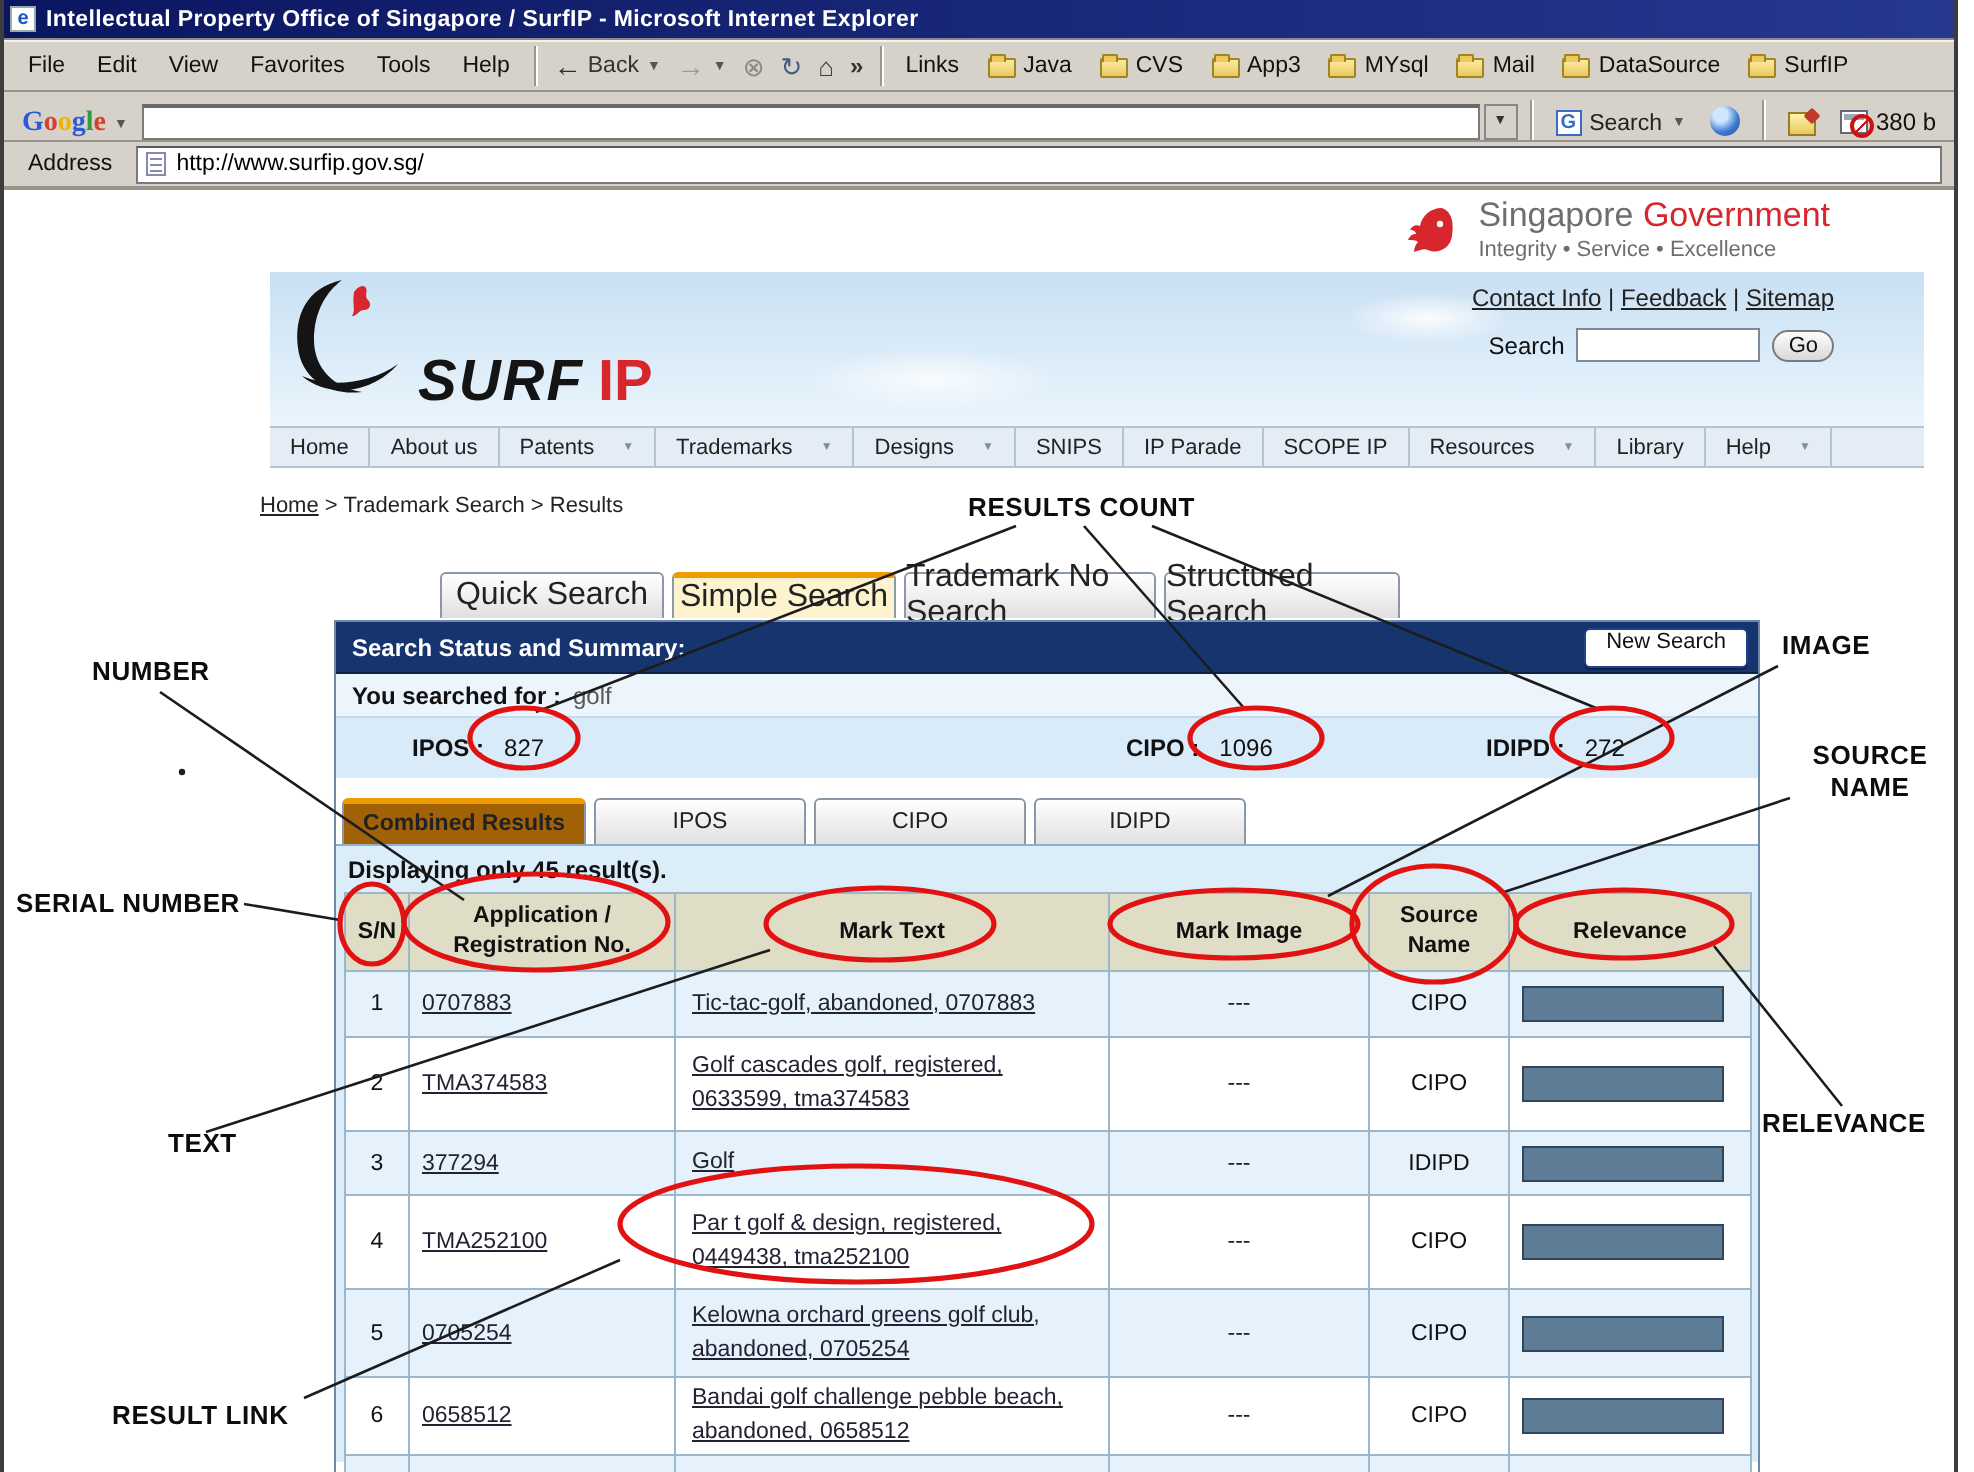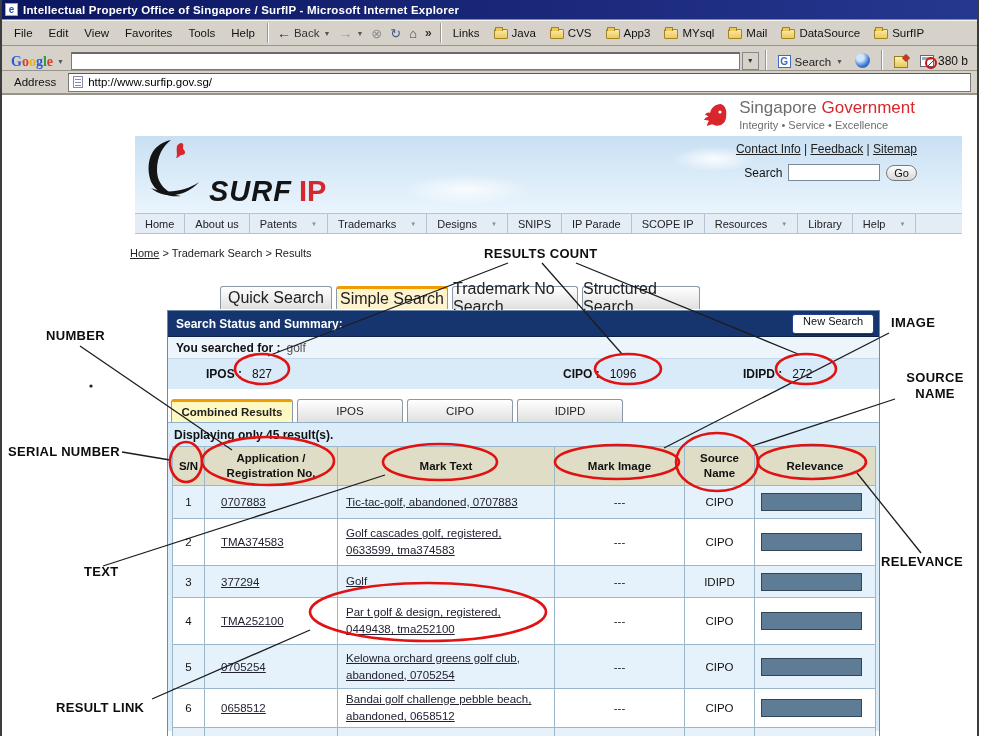--- a/index.html
+++ b/index.html
@@ -123,30 +123,30 @@
   .searched-value{margin-left:6px;color:#555}
   .counts-row{height:30px;background:#d9eaf8;position:relative;font-size:12px}
   .count-group{position:absolute;top:8px;display:flex}
   .count-label{font-weight:bold}
   .count-value{margin-left:10px}
   .box-gap{height:10px;background:#fff}
   .rtabs{height:23px;display:flex;gap:4px;padding-left:3px;background:#fff}
   .rtab{border:1px solid #8a98a8;border-bottom:none;border-radius:3px 3px 0 0;
     background:linear-gradient(#ffffff,#e0e0e0);display:flex;align-items:center;justify-content:center;
     font-size:11.5px;color:#222}
-  .rtab.active{background:#fef9c3;border-top:3px solid #f09c00;font-weight:bold}
+  .rtab.active{background:#a16207;border-top:3px solid #f09c00;font-weight:bold}
   .rw122{width:122px}.rw106{width:106px}
   .results-panel{background:#dcedfa;border-top:1px solid #8fb0c8;height:309px;padding-top:3px}
   .displaying{font-weight:bold;font-size:12px;padding:2px 0 4px 6px;color:#111}
   table.results{border-collapse:collapse;margin-left:4px;width:703px;table-layout:fixed;
     font-size:11.5px;background:#fff}
   table.results th,table.results td{border:1px solid #9cb6ca;vertical-align:middle;overflow:hidden}
   th.hdr{background:#e0ddc6;font-weight:bold;height:39px;text-align:center;line-height:15px;padding:0 4px}
   td.sn{text-align:center}
-  td.appno{padding-left:16px}
+  td.appno{padding-left:6px}
   td.mtext{padding:2px 8px;line-height:17px}
   td.mimg{text-align:center;color:#222}
   td.src{text-align:center}
   .u-link{text-decoration:underline;color:#223}
   .rel-bar{width:101px;height:18px;background:#5e7c96;border:1px solid #32465a;margin-left:6px}
   tr.alt{background:#e6f2fb}
   .h33{height:33px}.h47{height:47px}.h32{height:32px}.h44{height:44px}.h38{height:38px}.h44b{height:44px}
 
   
   .overlay{position:absolute;inset:0;width:987px;height:736px;pointer-events:none;z-index:50}

